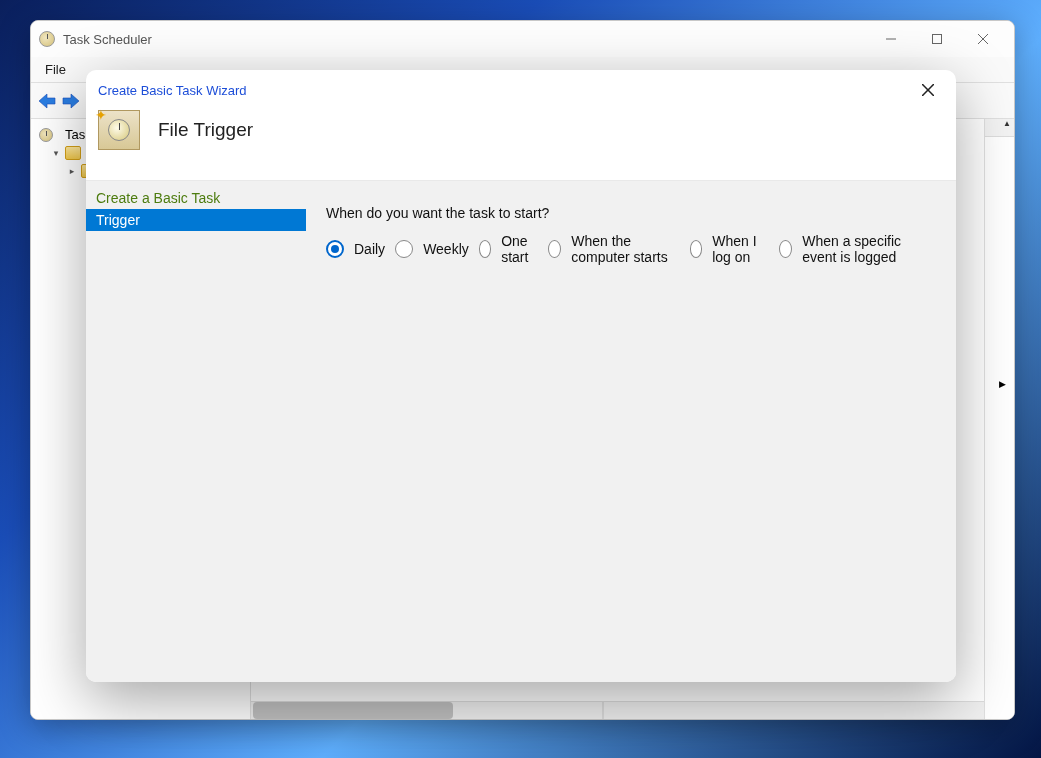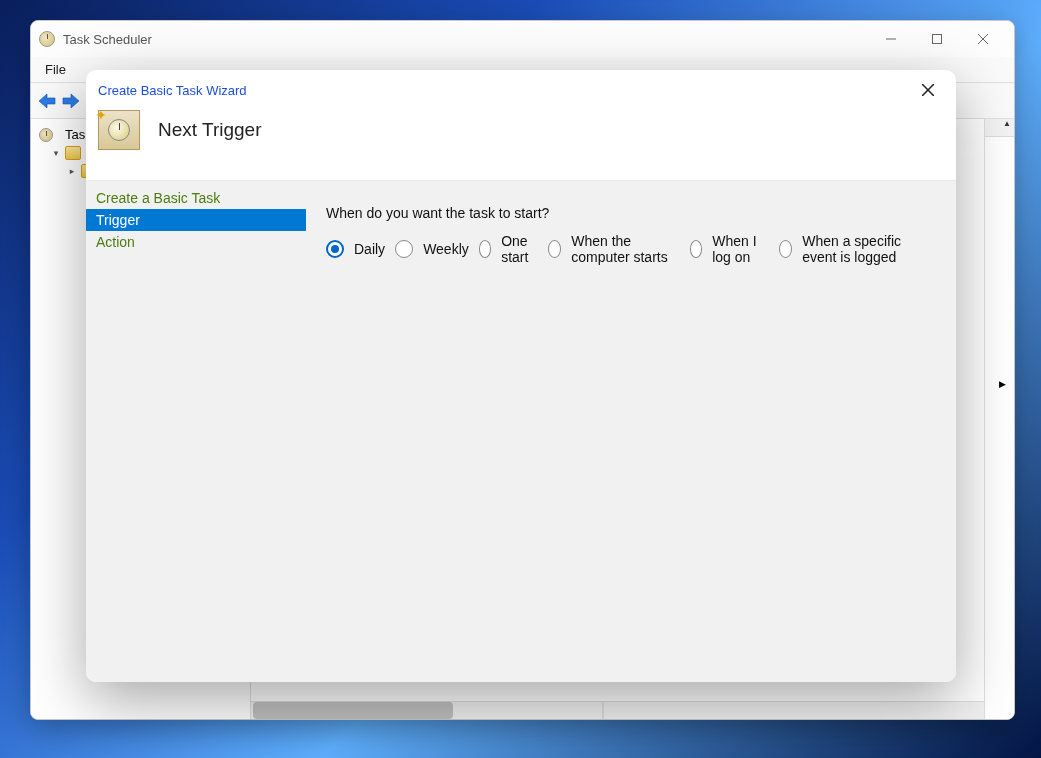--- a/index.html
+++ b/index.html
@@ -364,28 +364,27 @@
           <line x1="10" y1="0" x2="0" y2="10" stroke="currentColor" stroke-width="1.3"></line>
         </svg>
     </div>
   </div>
 
   <div class="wizard-header">
     <div class="wizard-icon-box">
       <span class="wizard-icon-star">✦</span>
       <span class="wizard-icon-clock"></span>
     </div>
-    <div class="wizard-title">Next Trigger</div>
+    <div class="wizard-title">File Trigger</div>
   </div>
 
   <div class="wizard-body">
     <div class="wizard-nav" id="wizard-nav">
         <div class="nav-item">Create a Basic Task</div>
         <div class="nav-item selected">Trigger</div>
-        <div class="nav-item">Action</div>
       </div>
     <div class="wizard-content">
       <div class="question">When do you want the task to start?</div>
       <div class="radio-list" id="radio-list">
           <div class="radio-row">
             <span class="radio-circle selected"></span>
             <span class="radio-label">Daily</span>
           </div>
           <div class="radio-row">
             <span class="radio-circle"></span>

